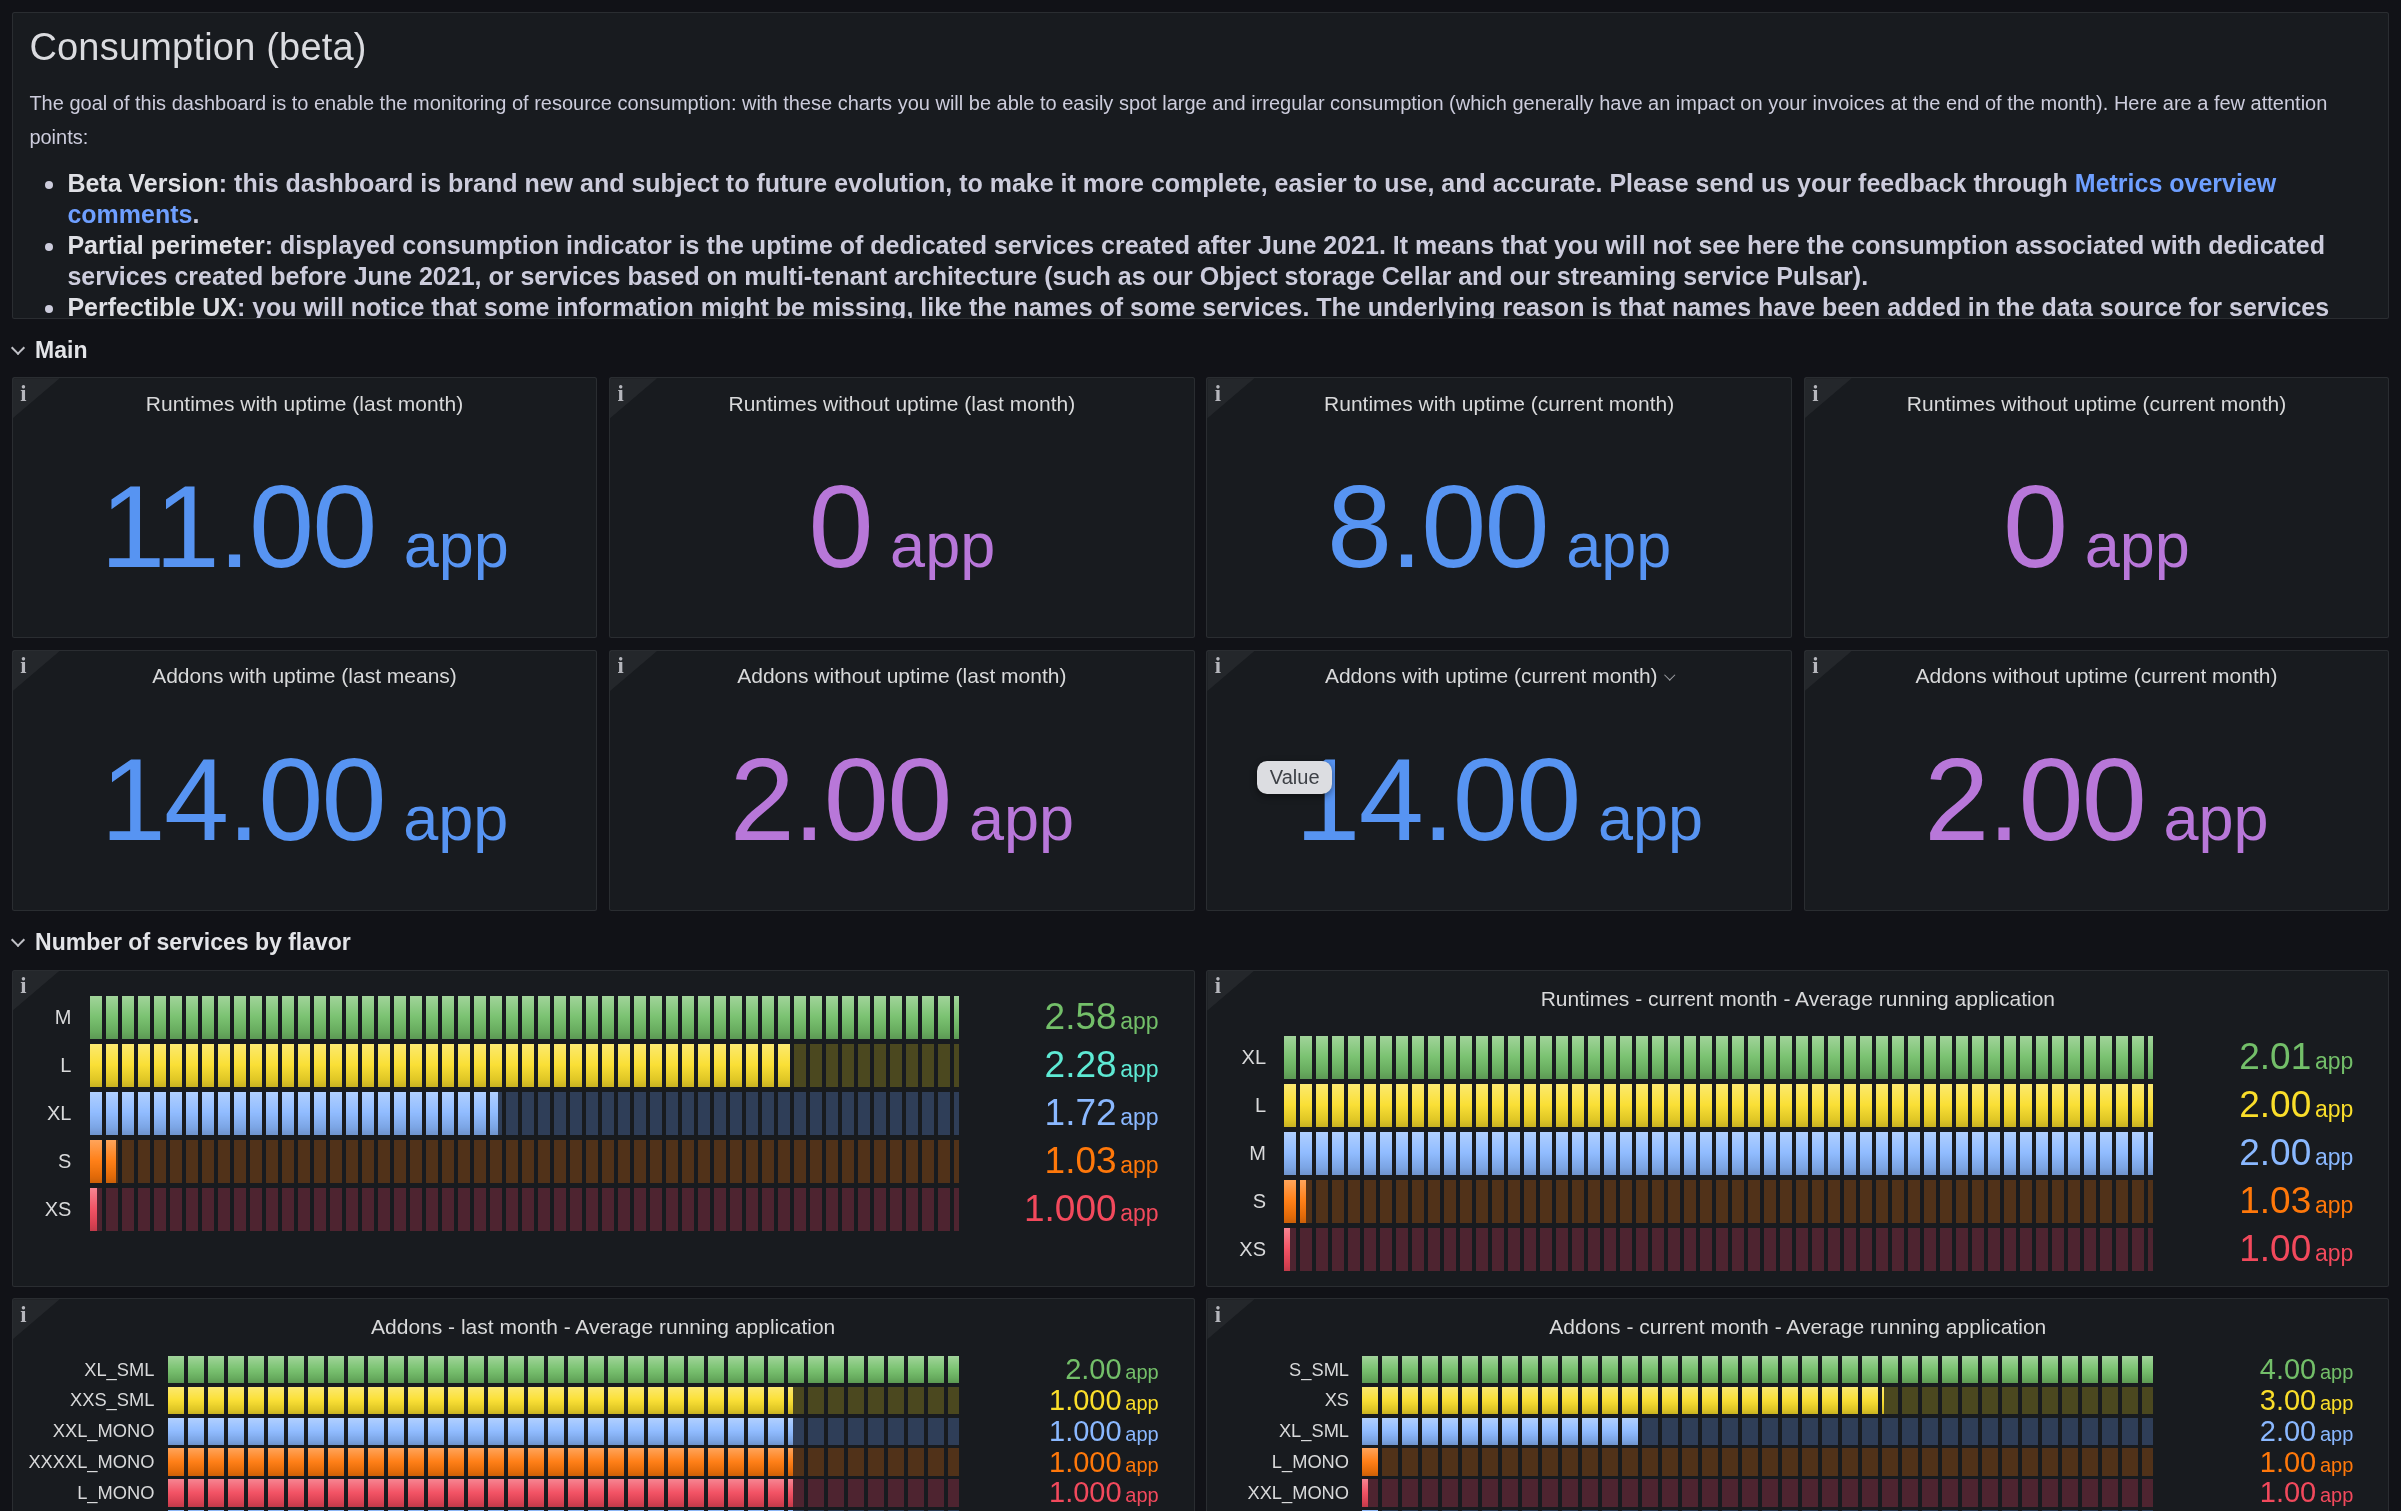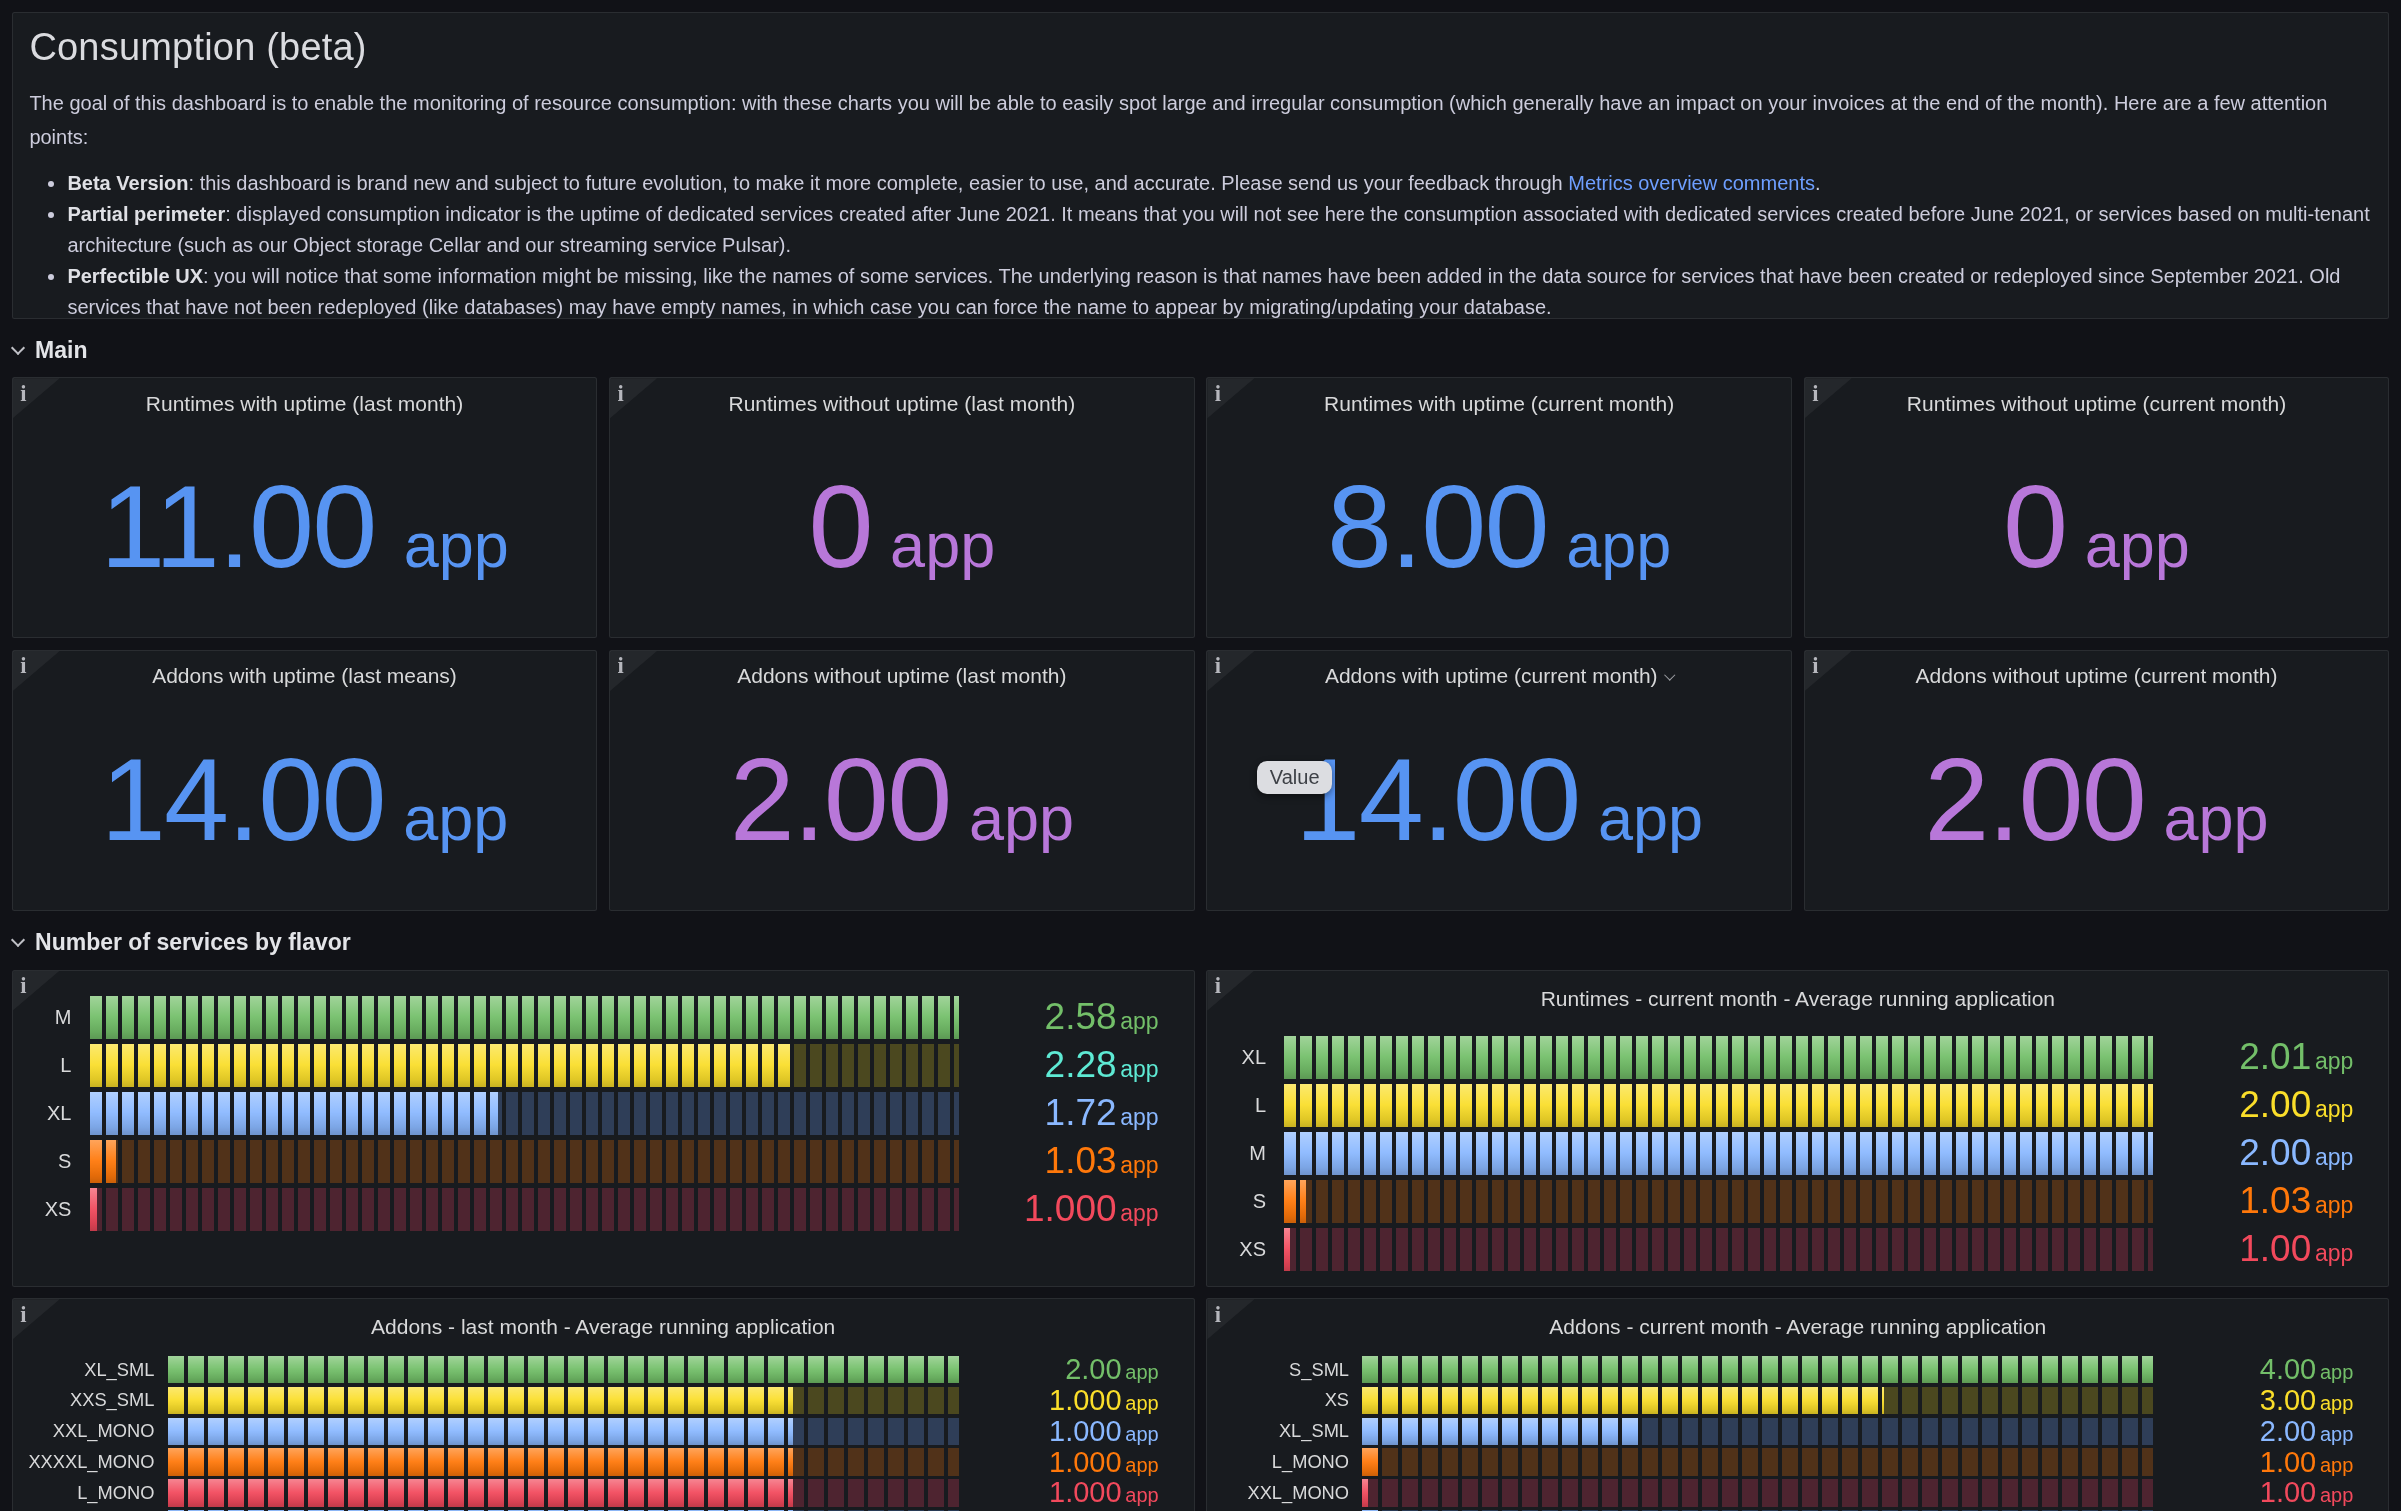--- a/index.html
+++ b/index.html
@@ -21,21 +21,21 @@
   .icorner .ig {
     position:absolute; top:2.5px; left:7.5px;
     font-family:"Liberation Serif", serif; font-weight:bold;
     font-size:22.5px; color:#b6b7bd; font-style:normal;
   }
   
   .header-panel { height:307px; overflow:hidden; padding:10px 16.7px; }
   .dash-title { font-size:38px; font-weight:500; color:#dadbdf; letter-spacing:0.2px; margin:3.3px 0 16.7px; }
   .dash-desc { font-size:20px; line-height:34px; color:#ccccdc; }
   .dash-bullets { margin:14px 0 0; padding-left:38px; }
-  .dash-bullets li { font-size:20px; line-height:31px; color:#ccccdc; }
+  .dash-bullets li { font-size:25px; line-height:31px; color:#ccccdc;font-weight:bold; }
   .dash-bullets strong { color:#dfe0e5; }
   a.link { color:var(--link,#6e9fff); text-decoration:none; cursor:pointer; }
   
   .section-header {
     display:flex; align-items:center; gap:11.7px;
     height:37px; margin:13.3px 0 8.3px 1.7px; cursor:pointer;
   }
   .section-header .label { font-size:23px; font-weight:bold; color:#e3e4e8; }
   .chev {
     width:10px; height:10px; margin-top:-5px;

